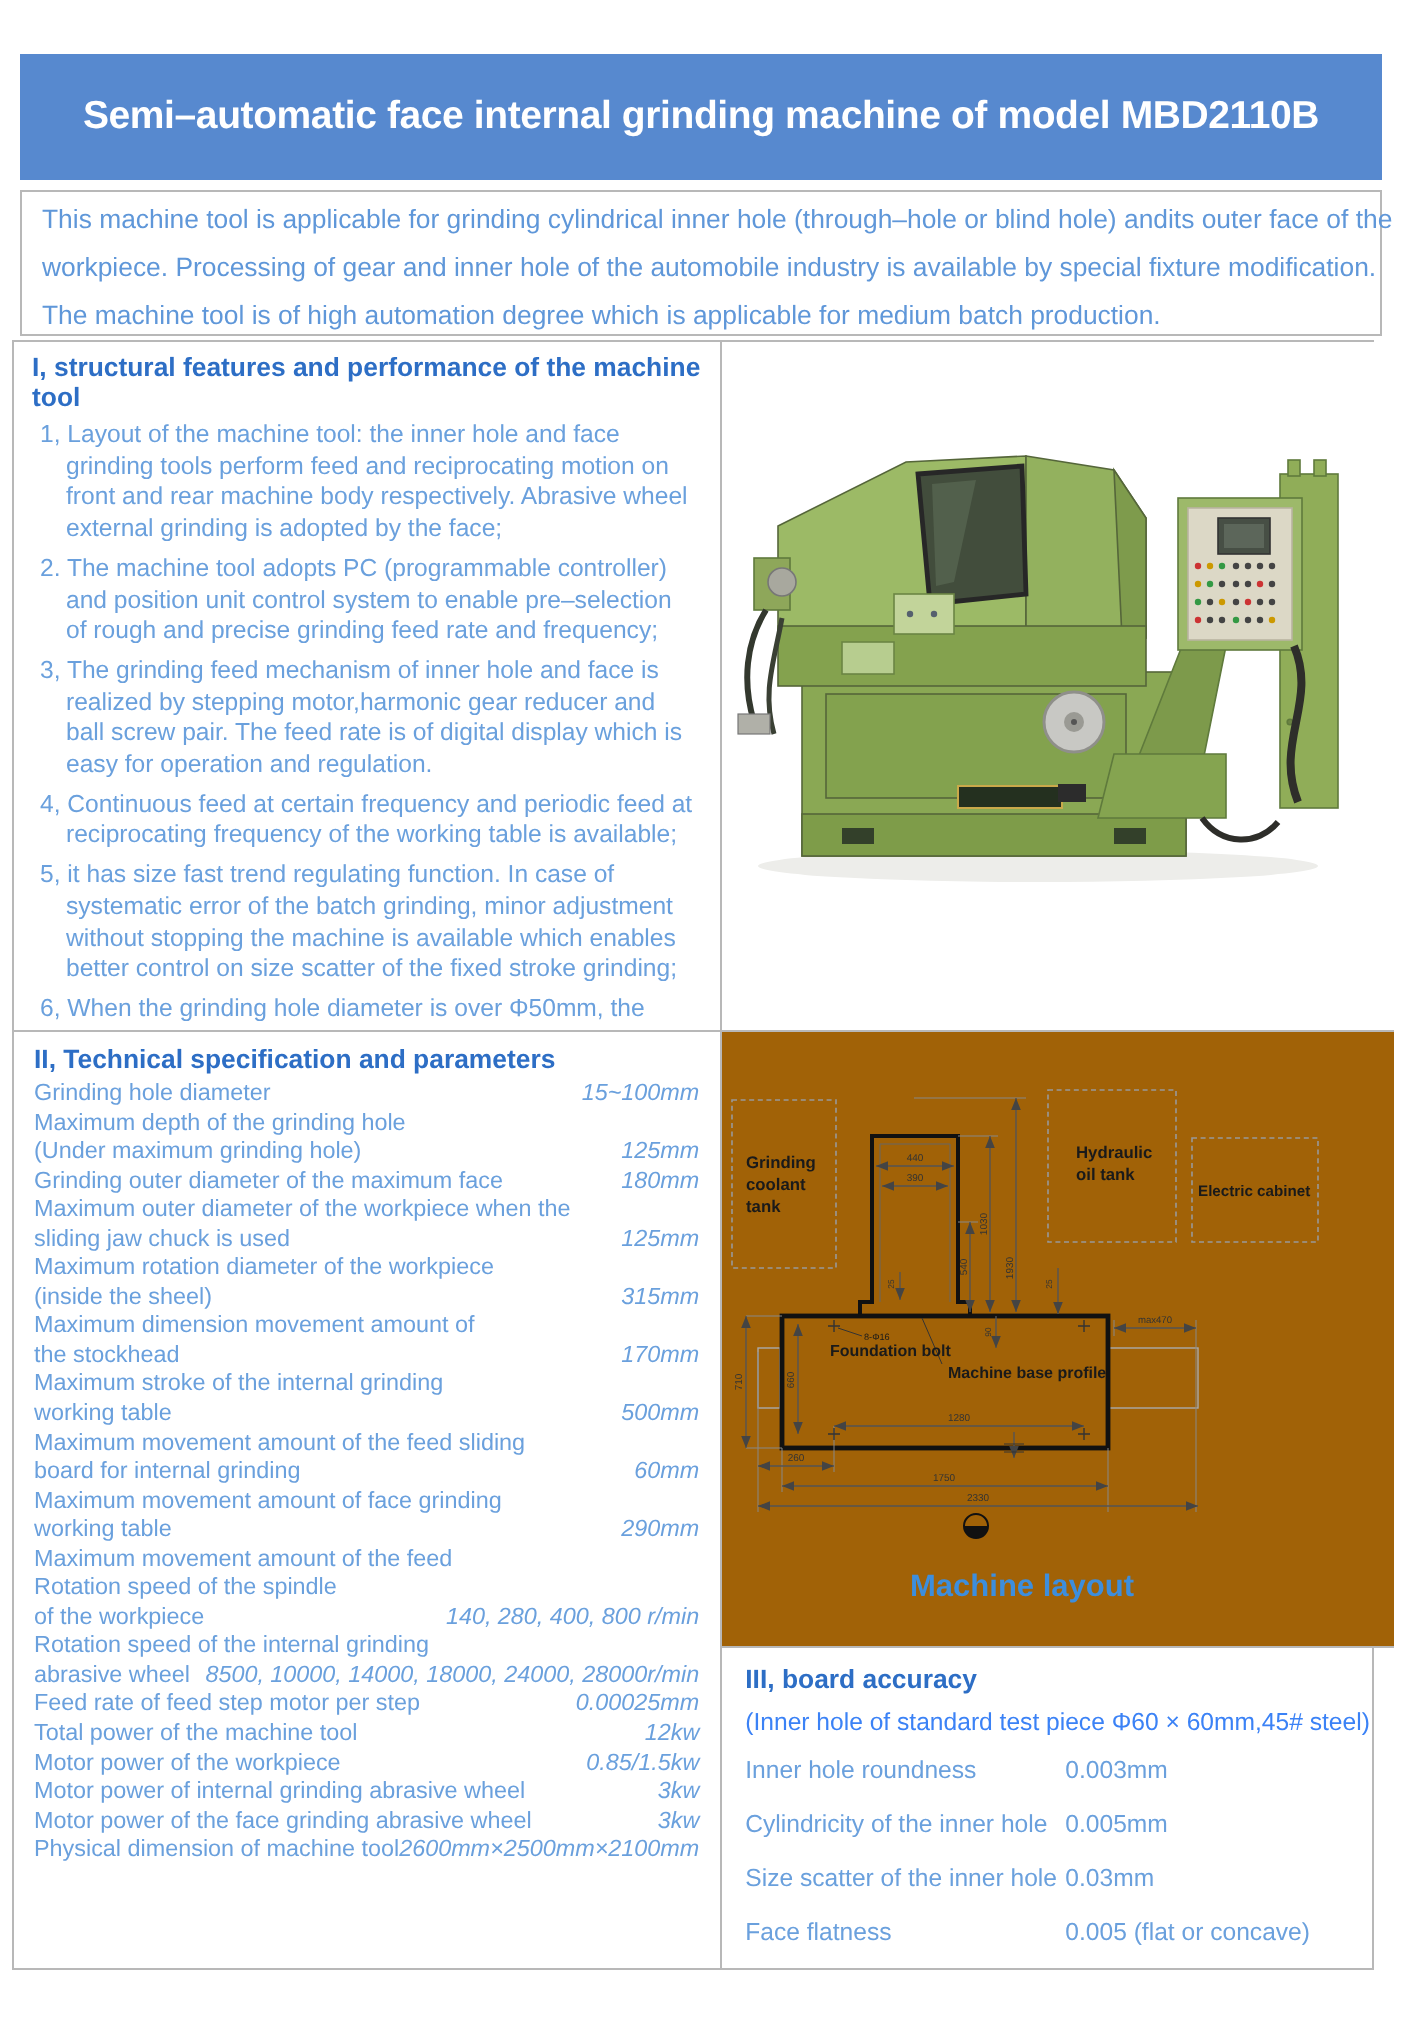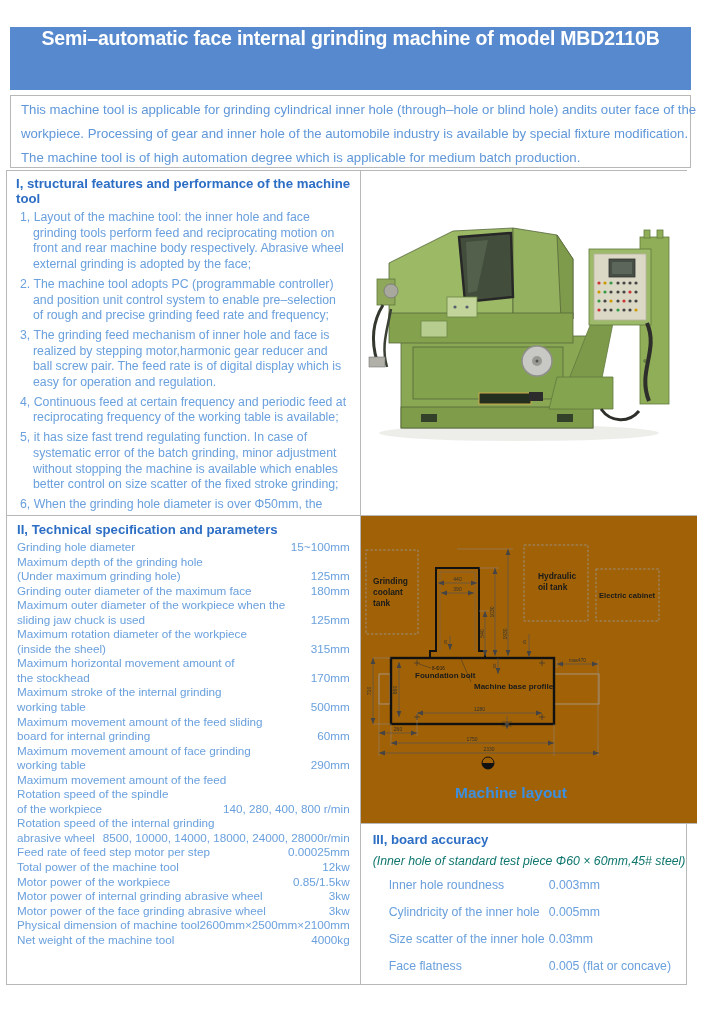--- a/index.html
+++ b/index.html
@@ -1,21 +1,21 @@
 <!DOCTYPE html>
 <html><head>
 <meta charset="utf-8">
 <style>
   html,body{margin:0;padding:0;background:#fff;}
   body{width:701px;height:1020px;position:relative;overflow:hidden;
        font-family:"Liberation Sans",sans-serif;}
   .abs{position:absolute;box-sizing:border-box;}
   
   .banner{left:10px;top:27px;width:681px;height:63px;background:#5789cf;
-          display:flex;align-items:flex-start;justify-content:center;}
+          display:flex;align-items:center;justify-content:center;}
   .banner h1{margin:0;color:#ffffff;font-size:19.5px;font-weight:700;
              letter-spacing:-0.2px;white-space:nowrap;}
   
   .intro{left:10px;top:95px;width:681px;height:73px;border:1px solid #b8b8b8;
          padding:2px 10px;color:#5f97d9;font-size:13.2px;line-height:24.2px;}
   .intro div{white-space:nowrap;}
   
   .main{left:6px;top:170px;width:681px;height:815px;border:1px solid #b8b8b8;
         display:flex;}
   .col-left{width:360px;border-right:1px solid #b8b8b8;display:flex;
@@ -28,25 +28,25 @@
   .layout-cell{height:308px;border-bottom:1px solid #b8b8b8;background:#a16207;}
   .sec3{flex:1;padding:8px 12px 0 12px;}
   .sec-heading{color:#2d6ec5;font-weight:700;font-size:13.2px;margin:0 0 3px 0;}
   
   .s1-item{color:#6aa0dd;font-size:12.3px;line-height:15.7px;
            padding-left:13px;text-indent:-13px;margin:4px;}
   
   .spec-rows{margin-top:2px;}
   .spec-row{display:flex;justify-content:space-between;color:#6aa0dd;
             font-size:11.7px;line-height:14.55px;white-space:nowrap;}
-  .spec-row .cell-value{text-align:left;}
-  
-  .acc-sub{color:#0f766e;font-size:12.3px;line-height:22px;white-space:nowrap;font-style:italic;}
+  .spec-row .cell-value{text-align:left;font-style:italic;}
+  
+  .acc-sub{color:#3b82f6;font-size:12.3px;line-height:22px;white-space:nowrap;}
   .acc-row{display:flex;color:#6aa0dd;font-size:12.3px;line-height:27px;
-           white-space:nowrap;margin-left:16px;}
+           white-space:nowrap;}
   .acc-row .cell-label{width:160px;flex-shrink:0;}
   svg text{font-family:"Liberation Sans",sans-serif;}
   .dimtxt{fill:#333;font-size:5px;}
   .dimtxt-s{fill:#333;font-size:4.2px;}
   .dlabel{fill:#1a1a1a;font-size:8px;font-weight:700;}
   .dlabel-s{fill:#1a1a1a;font-size:4.6px;}
   .boxlabel{fill:#1a1a1a;font-size:8.4px;font-weight:700;}
   .caption{fill:#3d8edd;font-size:15.5px;font-weight:700;}
 </style>
 </head>
@@ -107,21 +107,21 @@
           </div>
           <div class="spec-row">
             <span class="cell-label">Maximum rotation diameter of the workpiece</span>
             <span class="cell-value"></span>
           </div>
           <div class="spec-row">
             <span class="cell-label">(inside the sheel)</span>
             <span class="cell-value">315mm</span>
           </div>
           <div class="spec-row">
-            <span class="cell-label">Maximum horizontal movement amount of</span>
+            <span class="cell-label">Maximum dimension movement amount of</span>
             <span class="cell-value"></span>
           </div>
           <div class="spec-row">
             <span class="cell-label">the stockhead</span>
             <span class="cell-value">170mm</span>
           </div>
           <div class="spec-row">
             <span class="cell-label">Maximum stroke of the internal grinding</span>
             <span class="cell-value"></span>
           </div>
@@ -181,24 +181,20 @@
             <span class="cell-label">Motor power of internal grinding abrasive wheel</span>
             <span class="cell-value">3kw</span>
           </div>
           <div class="spec-row">
             <span class="cell-label">Motor power of the face grinding abrasive wheel</span>
             <span class="cell-value">3kw</span>
           </div>
           <div class="spec-row">
             <span class="cell-label">Physical dimension of machine tool</span>
             <span class="cell-value">2600mm×2500mm×2100mm</span>
-          </div>
-          <div class="spec-row">
-            <span class="cell-label">Net weight of the machine tool</span>
-            <span class="cell-value">4000kg</span>
           </div>
         </div>
     </div>
 
   </div>
 
   <div class="col-right">
 
     <div class="cell photo-cell">
       <svg width="318" height="343" viewBox="0 0 318 343">

